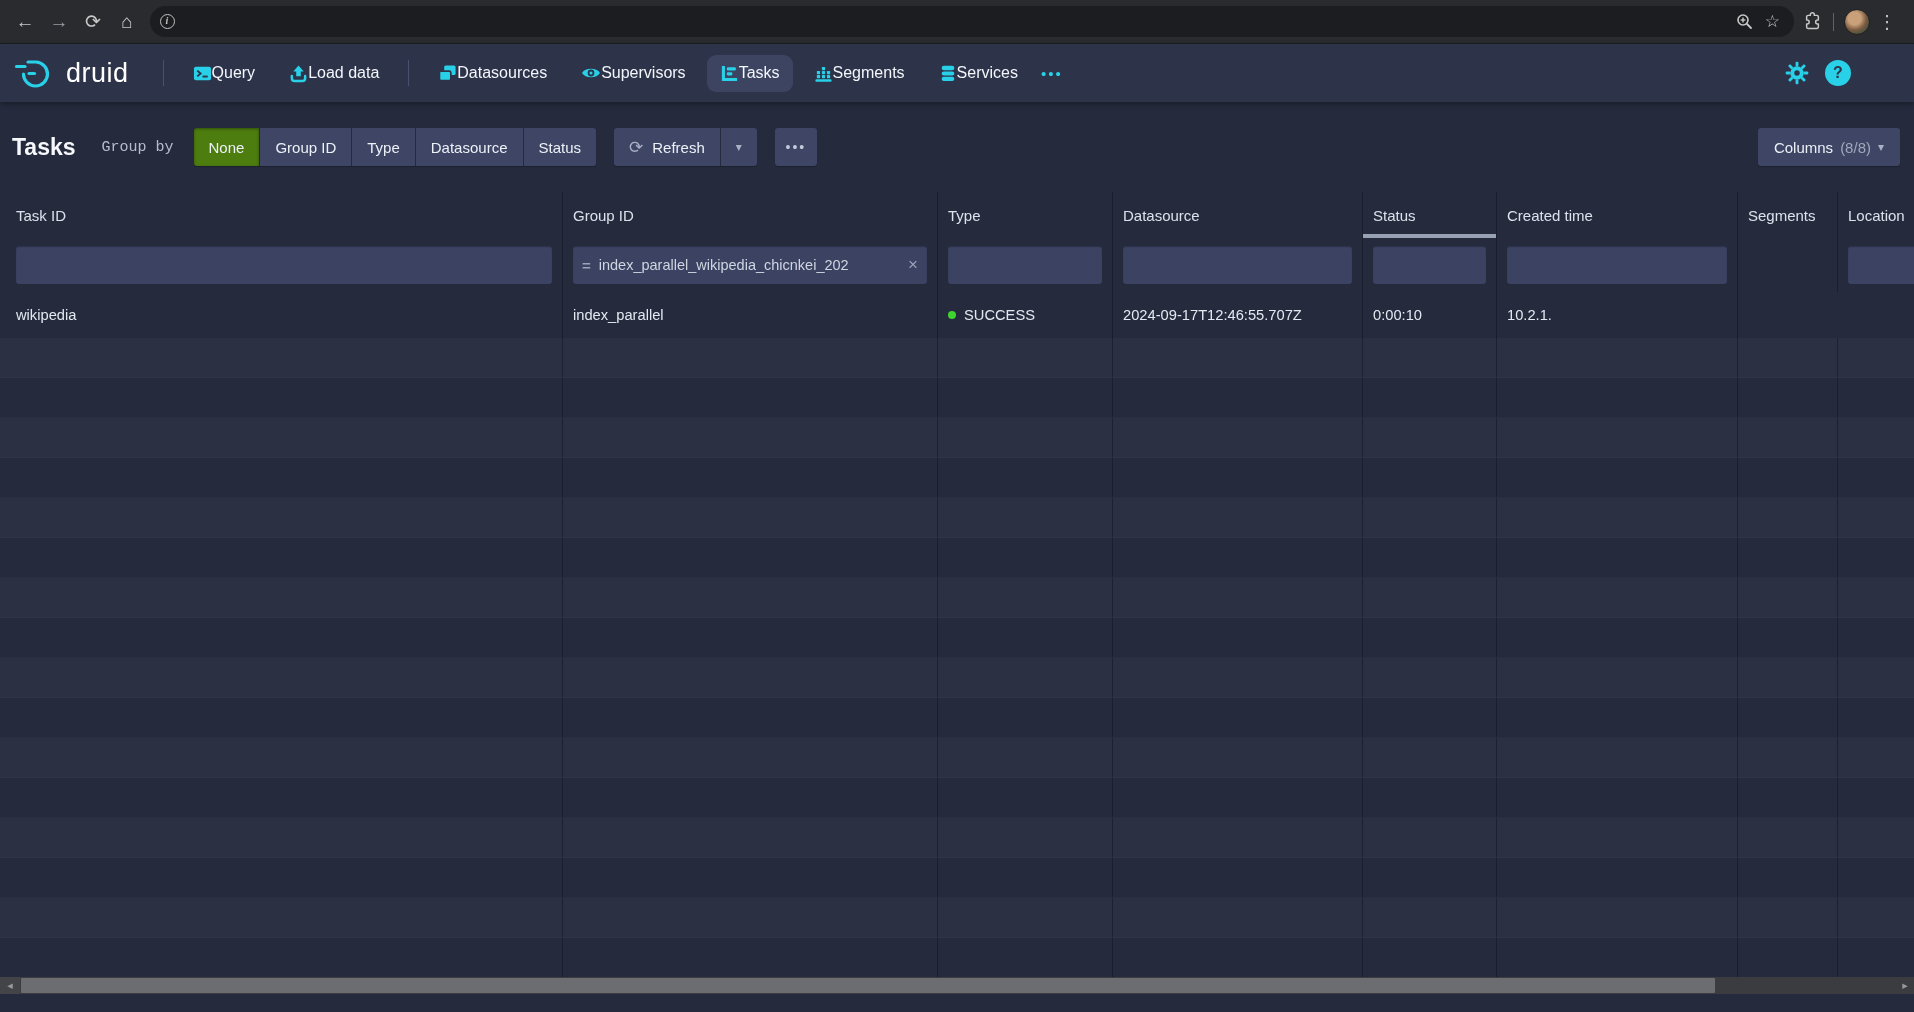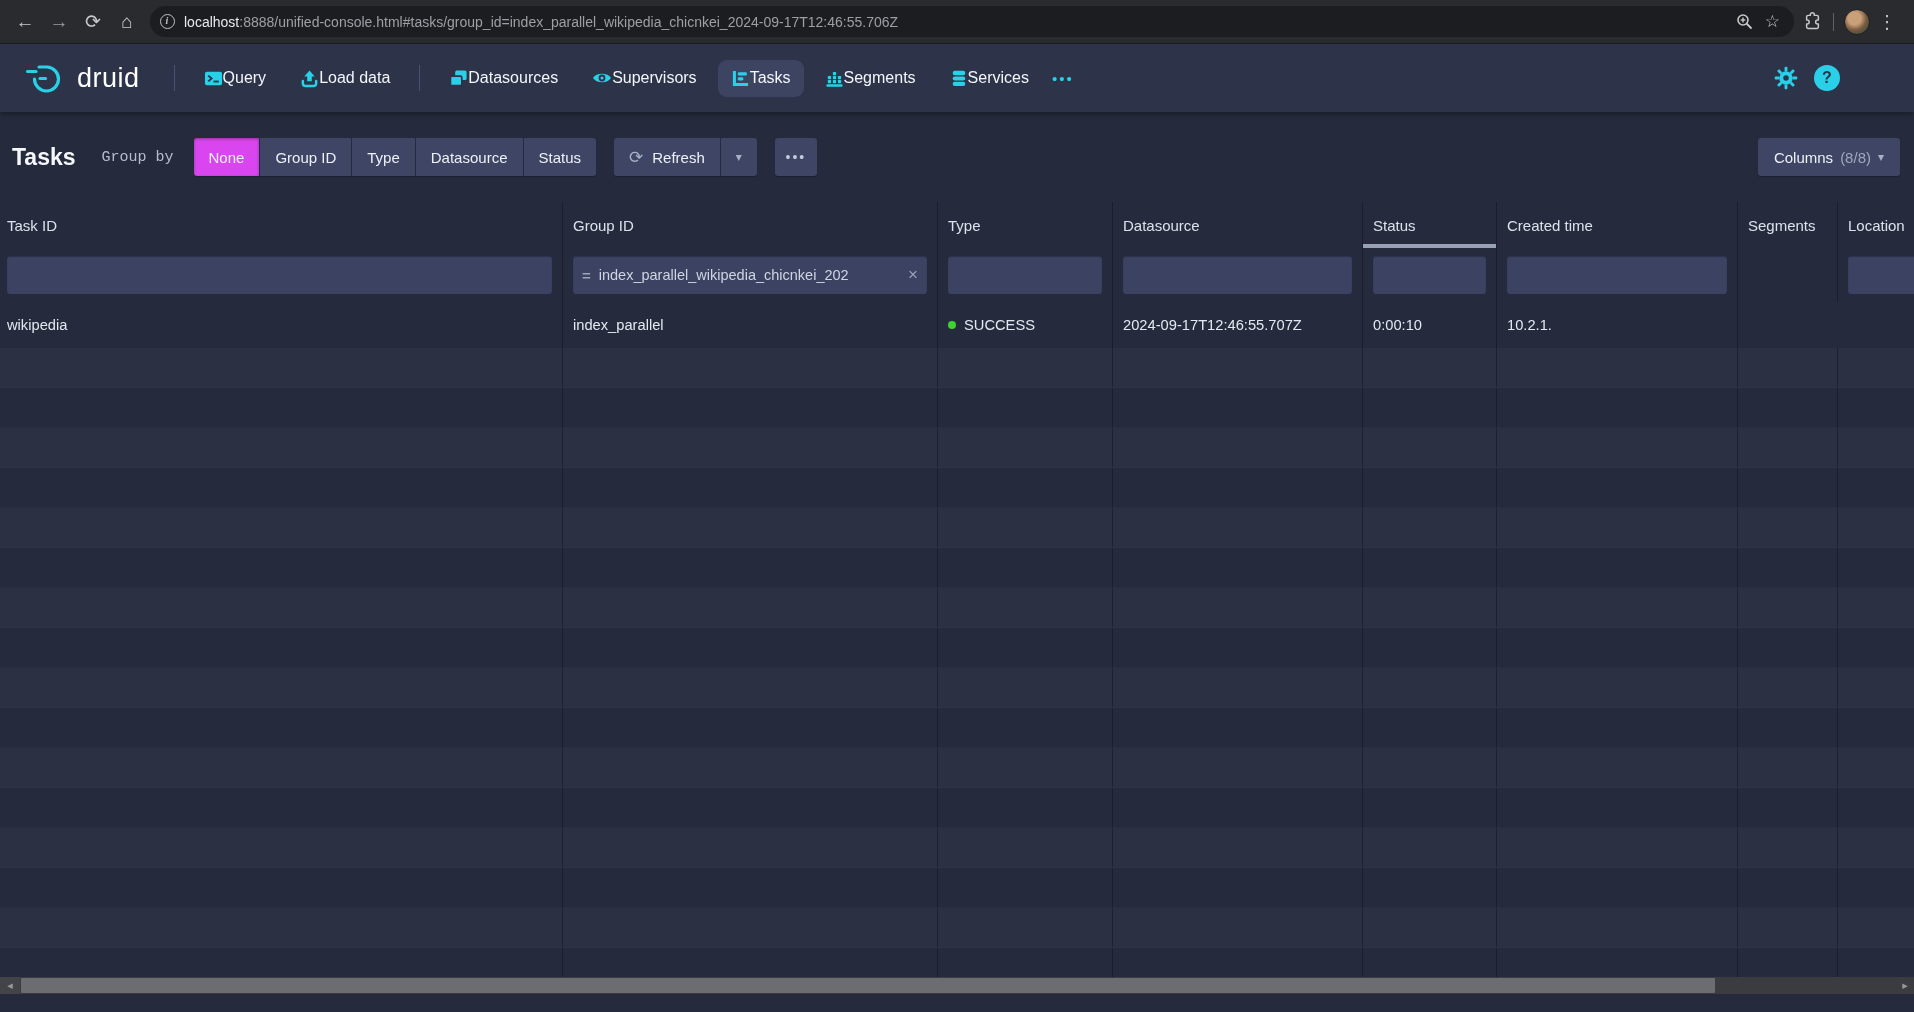--- a/index.html
+++ b/index.html
@@ -16,52 +16,52 @@
   .info-badge { width:22px; height:22px; border-radius:50%; display:flex; align-items:center; justify-content:center; margin-right:6px; }
   .info-i { width:15px; height:15px; border:1.6px solid #c0c3c1; border-radius:50%; color:#c0c3c1; font-size:10px; line-height:12px; text-align:center; font-family:"Liberation Serif",serif; font-style:italic; font-weight:bold; }
   .url-text { font-size:14px; color:#9aa0a6; white-space:nowrap; overflow:hidden; }
   .url-text .host { color:#e8eaed; }
   .url-right { margin-left:auto; display:flex; align-items:center; gap:12px; padding-right:4px; }
   .chrome svg.cglyph { display:block; }
   .chrome-sep { width:1px; height:18px; background:#5f6368; margin:0 10px; }
   .avatar { width:26px; height:26px; border-radius:50%; background:radial-gradient(circle at 40% 35%, #c9a07a 0 30%, #7a5b41 55%, #44503c 80%, #37413a 100%); flex:0 0 auto; border:1px solid #1f2022; }
   .kebab { color:#c6c9c7; font-size:18px; letter-spacing:0; }
   
-  .navbar { height:68px; background:#2d3349; display:flex; align-items:center; padding:0 24px; box-shadow:0 2px 5px rgba(0,0,0,.35); position:relative; z-index:5; }
+  .navbar { height:58px; background:#2d3349; display:flex; align-items:center; padding:0 13px; box-shadow:0 2px 5px rgba(0,0,0,.35); position:relative; z-index:5; }
   .brand { display:flex; align-items:center; gap:9px; margin-right:18px; }
   .brand-name { font-size:27px; font-weight:300; color:#ffffff; letter-spacing:.5px; }
   .nav-sep { width:1px; height:26px; background:#4a5170; margin:0 16px; }
   .nav-item { display:flex; align-items:center; color:#f3f6fb; font-size:16px; padding:9px 13px; border-radius:9px; cursor:pointer; white-space:nowrap; }
   .nav-item + .nav-item { margin-left:8px; }
   .nav-item.active { background:#3d4462; }
   .nav-more { color:#29d1e8; font-size:15px; letter-spacing:2px; padding:8px 10px; }
   .nav-right { margin-left:auto; display:flex; align-items:center; gap:16px; margin-right:50px; }
   .help-circle { width:26px; height:26px; border-radius:50%; background:#29d1e8; color:#2d3349; font-size:16px; font-weight:bold; display:flex; align-items:center; justify-content:center; }
   
   .toolbar { display:flex; align-items:center; padding:26px 12px 0 12px; height:64px; }
   .page-title { font-size:23px; font-weight:600; color:#f6f8fb; margin-right:26px; }
   .groupby-label { font-size:15px; color:#b6bdcd; margin-right:20px;font-family:Liberation Mono, monospace; }
   .seg { display:flex; border-radius:3px; overflow:hidden; box-shadow:0 1px 1px rgba(0,0,0,.25); }
   .btn { height:38px; display:flex; align-items:center; justify-content:center; background:#3e4565; color:#edf1f7; font-size:15px; padding:0 15px; cursor:pointer; white-space:nowrap; }
   .seg .btn { border-radius:0; border-left:1px solid rgba(17,20,32,.55); }
   .seg .btn:first-child { border-left:none; }
-  .seg .btn.active { background:#d946ef; box-shadow:inset 0 1px 3px rgba(0,0,0,.35); }
+  .seg .btn.active { background:#4d7c0f; box-shadow:inset 0 1px 3px rgba(0,0,0,.35); }
   .btn-pair { display:flex; margin-left:18px; border-radius:3px; overflow:hidden; box-shadow:0 1px 1px rgba(0,0,0,.25); }
   .btn-pair .btn { border-radius:0; }
   .btn-pair .btn + .btn { border-left:1px solid rgba(17,20,32,.55); }
   .btn .bicon { color:#a9b1c4; margin-right:9px; font-size:17px; }
   .caret { color:#a9b1c4; font-size:12px; }
   .btn.dots { margin-left:18px; border-radius:3px; width:42px; color:#c3cad8; letter-spacing:2px; font-size:14px; box-shadow:0 1px 1px rgba(0,0,0,.25); }
   .btn.columns { margin-left:auto; border-radius:3px; padding:0 16px; gap:7px; box-shadow:0 1px 1px rgba(0,0,0,.25); margin-right:2px;justify-content:flex-end; }
   .btn.columns .count { color:#9fa8bb; }
   
   .tablewrap { width:1990px; margin-top:26px; }
   .rgrid { display:grid; grid-template-columns:563px 375px 175px 250px 134px 241px 100px 152px; width:1990px; }
   .cell { display:flex; align-items:center; padding:0 10px; border-right:1px solid rgba(12,16,28,.45); overflow:hidden; white-space:nowrap; position:relative; min-width:0; }
-  .cell:first-child { padding-left:7px; }
+  .cell:first-child { padding-left:16px; }
   .thead { height:46px; }
   .thead .cell { font-size:15px; color:#dce1eb; cursor:pointer; }
   .thead .cell.sorted:after { content:""; position:absolute; left:0; right:0; bottom:0; height:4px; background:#98a1b4; }
   .tfilter { height:54px; }
   .tfilter .cell { padding-top:8px; padding-bottom:8px; }
   .fbox { flex:1; height:38px; background:#3b4262; border-radius:3px; display:flex; align-items:center; padding:0 9px; font-size:14.5px; color:#cfd5e1; box-shadow:inset 0 1px 1px rgba(0,0,0,.25); min-width:0; }
   .fbox .feq { color:#9aa3b8; font-weight:bold; margin-right:8px; font-size:15px; }
   .fbox .fclear { margin-left:auto; color:#9aa3b8; font-size:17px; padding-left:8px; cursor:pointer; }
   .fbox .ftext { overflow:hidden; white-space:nowrap; }
   .trow { height:46px; }
@@ -80,21 +80,20 @@
 
 <div class="chrome">
   <span class="cicon">←</span>
   <span class="cicon dim">→</span>
   <span class="cicon">⟳</span>
   <span class="cicon">⌂</span>
   <div class="urlbar">
     <span class="info-badge">
         <span class="info-i">i</span>
       </span>
-    <span class="url-text"><span class="host">localhost</span><span>:8888/unified-console.html#tasks/group_id=index_parallel_wikipedia_chicnkei_2024-09-17T12:46:55.706Z</span></span>
     <span class="url-right">
       <svg class="cglyph" width="17" height="17" viewBox="0 0 17 17">
           <circle cx="7" cy="7" r="5" fill="none" stroke="#c6c9c7" stroke-width="1.6"></circle>
           <line x1="11" y1="11" x2="15" y2="15" stroke="#c6c9c7" stroke-width="1.8" stroke-linecap="round"></line>
           <line x1="4.6" y1="7" x2="9.4" y2="7" stroke="#c6c9c7" stroke-width="1.4"></line>
           <line x1="7" y1="4.6" x2="7" y2="9.4" stroke="#c6c9c7" stroke-width="1.4"></line>
         </svg>
       <span style="color:#c6c9c7;font-size:17px;">☆</span>
     </span>
   </div>

